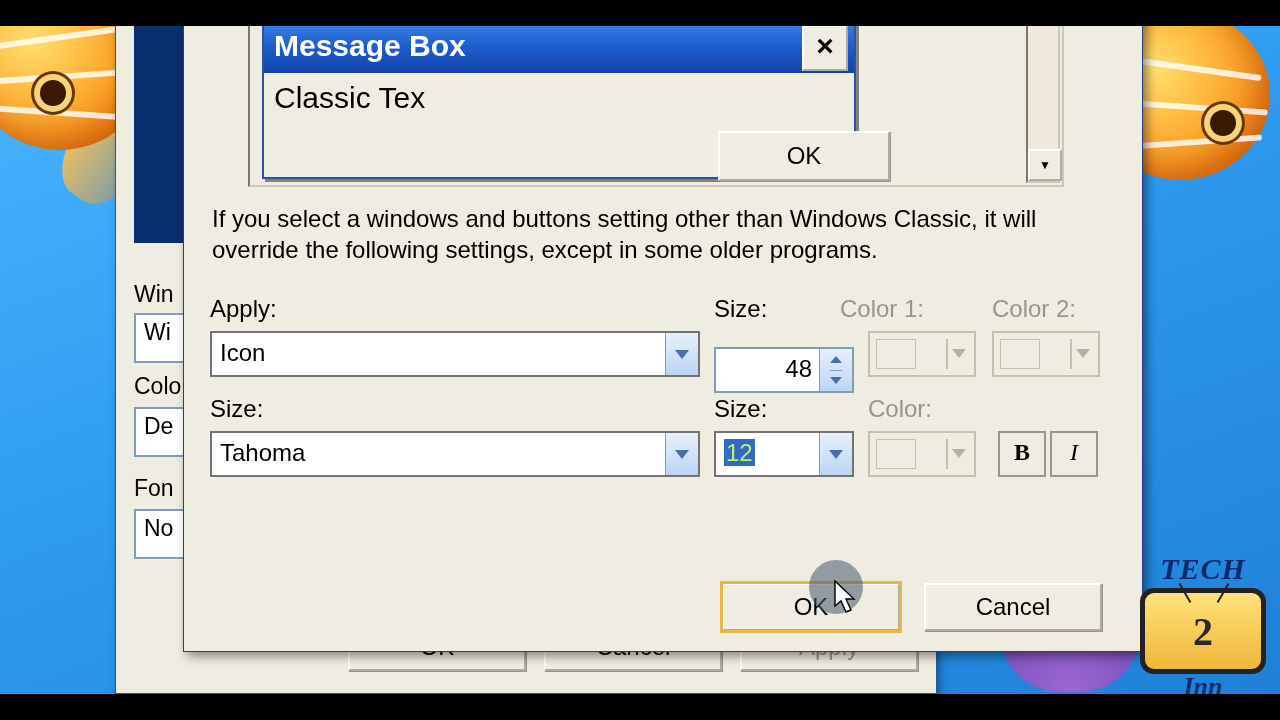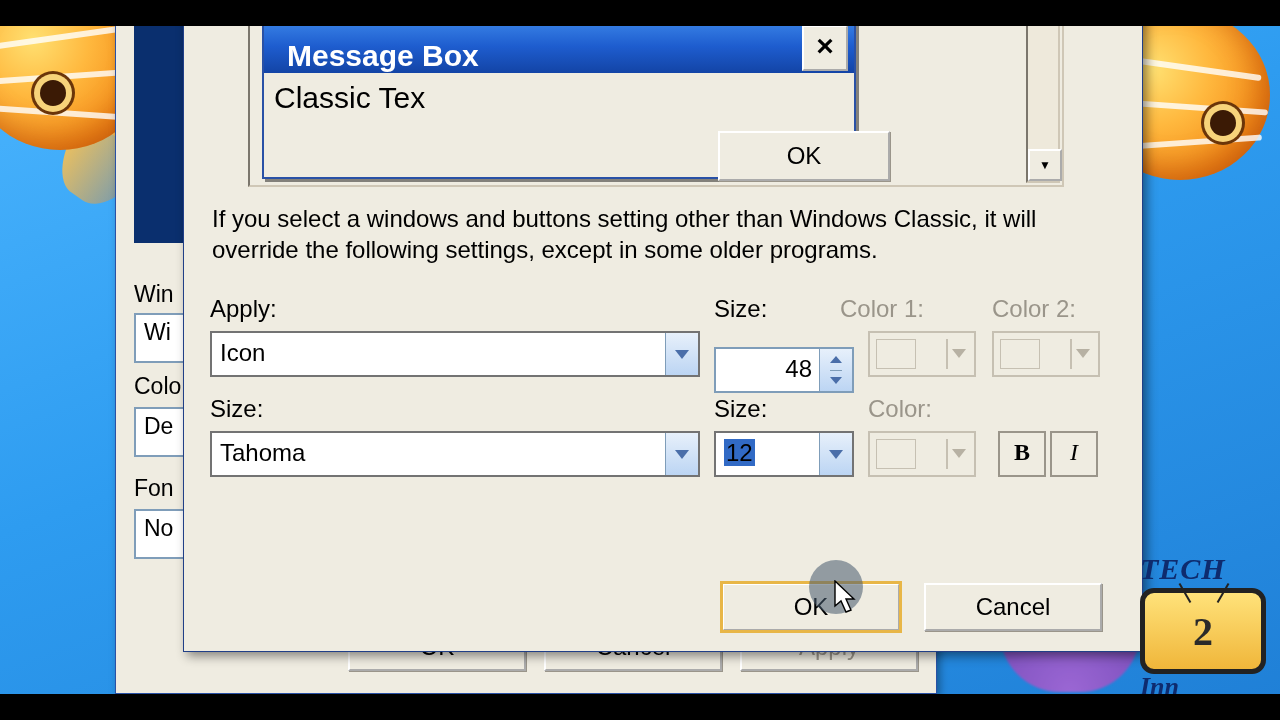--- a/index.html
+++ b/index.html
@@ -40,21 +40,21 @@
   
   .dlg-front{position:absolute;left:183px;top:-50px;width:958px;height:700px;background:#efece1;
     border:1px solid #203f87;box-shadow:4px 4px 10px rgba(0,0,0,.45)}
   
   .preview-box{position:absolute;left:64px;top:0;width:812px;height:232px;background:#efece1;
     border:2px inset #cfc7b6}
   .preview-inner{position:absolute;left:2px;top:2px;right:36px;bottom:6px;background:#efece1}
   .msg-win{position:absolute;left:10px;top:62px;width:590px;border:2px solid #2951a6;background:#efece1;
     box-shadow:3px 3px 0 rgba(0,0,0,.45)}
   .msg-title{height:54px;background:linear-gradient(180deg,#3b85e8 0%,#1e5dcf 50%,#1344a6 100%);
-    color:#fff;font-weight:bold;font-size:30px;display:flex;align-items:flex-end;padding-left:23px;position:relative}
+    color:#fff;font-weight:bold;font-size:30px;display:flex;align-items:center;padding-left:10px;position:relative}
   .close-x{position:absolute;right:6px;top:6px;width:42px;height:42px;background:#efece1;border:2px outset #fff;
     font-family:Arial;font-size:30px;font-weight:bold;text-align:center;line-height:38px;color:#000}
   .msg-body{padding:8px 10px 14px;font-size:30px;color:#000;position:relative;height:82px}
   .msg-ok{position:absolute;right:-36px;bottom:-4px;width:168px;height:46px}
   .scrollbar{position:absolute;right:2px;top:2px;width:30px;bottom:2px;background:#eee9db;border:2px inset #cfc7b6}
   .scroll-btn{position:absolute;left:0;width:100%;height:28px;background:#efece1;border:2px outset #fff;
     display:flex;align-items:center;justify-content:center;color:#000;font-size:12px}.scroll-btn.down{bottom:0}
 
   .hint{position:absolute;left:28px;top:252px;right:38px;font-size:24px;color:#000;line-height:1.3}
 
@@ -79,36 +79,36 @@
   .spin-arrow-up{border-bottom:7px solid #4a6ea9}.spin-arrow-down{border-top:7px solid #4a6ea9}
   .colorbtn{position:absolute;height:42px;background:#efece1;border:2px solid #c6c0b2}
   .colorbtn .swatch{position:absolute;left:6px;top:6px;bottom:6px;width:38px;background:#efece1;border:1px solid #c6c0b2}
   .colorbtn .sep{position:absolute;right:26px;top:6px;bottom:6px;width:2px;background:#c6c0b2}
   .colorbtn .arrow{position:absolute;right:8px;top:16px}
   .togglebtn{position:absolute;width:44px;height:42px;background:#efece1;border:2px solid #9a958a;
     font-size:24px;font-family:"Times New Roman",serif;text-align:center;line-height:38px}
   .togglebtn.bold{font-weight:bold;font-family:Tahoma}
   .togglebtn.ital{font-style:italic}
 
-  .sel{background:#316ac5;color:#000000;padding:0 2px}
+  .sel{background:#316ac5;color:#bef264;padding:0 2px}
 
   
   .dlg-btns{position:absolute;right:40px;bottom:20px;display:flex;gap:24px}
   .wbtn{width:174px;height:44px;background:#efece1;border:2px outset #fff;font-size:24px;color:#000;
     display:flex;align-items:center;justify-content:center;box-shadow:1px 1px 0 #9a958a}
   .wbtn.focused{outline:3px solid #e8b647;outline-offset:-1px;background:#efece1}
   .wbtn.disabled{color:#9a958a}
 
   
   .click-ring{position:absolute;width:54px;height:54px;border-radius:50%;background:rgba(70,90,110,.55);
     left:809px;top:560px;z-index:60}
   .cursor{position:absolute;left:834px;top:580px;z-index:61}
 
   
-  .wm{position:absolute;right:14px;bottom:18px;z-index:80;text-align:left;font-family:Georgia,serif}
+  .wm{position:absolute;right:14px;bottom:18px;z-index:80;text-align:center;font-family:Georgia,serif}
   .wm .t1{font-weight:bold;font-style:italic;font-size:30px;color:#0e2b6e;letter-spacing:1px}
   .wm .tv{width:116px;height:76px;margin:2px auto 0;border:5px solid #222;border-radius:14px;
     background:linear-gradient(180deg,#ffe27a,#f0b63a);position:relative;display:flex;align-items:center;justify-content:center;
     font-size:40px;font-weight:bold;color:#2a2a2a}
   .wm .ant{position:absolute;top:-22px;left:50%;width:2px;height:22px;background:#222}
   .wm .ant.l{transform:rotate(-30deg) translateX(-22px)}
   .wm .ant.r{transform:rotate(30deg) translateX(22px)}
   .wm .t2{font-weight:bold;font-style:italic;font-size:26px;color:#0e2b6e;margin-top:-2px}
 </style>
 </head>

